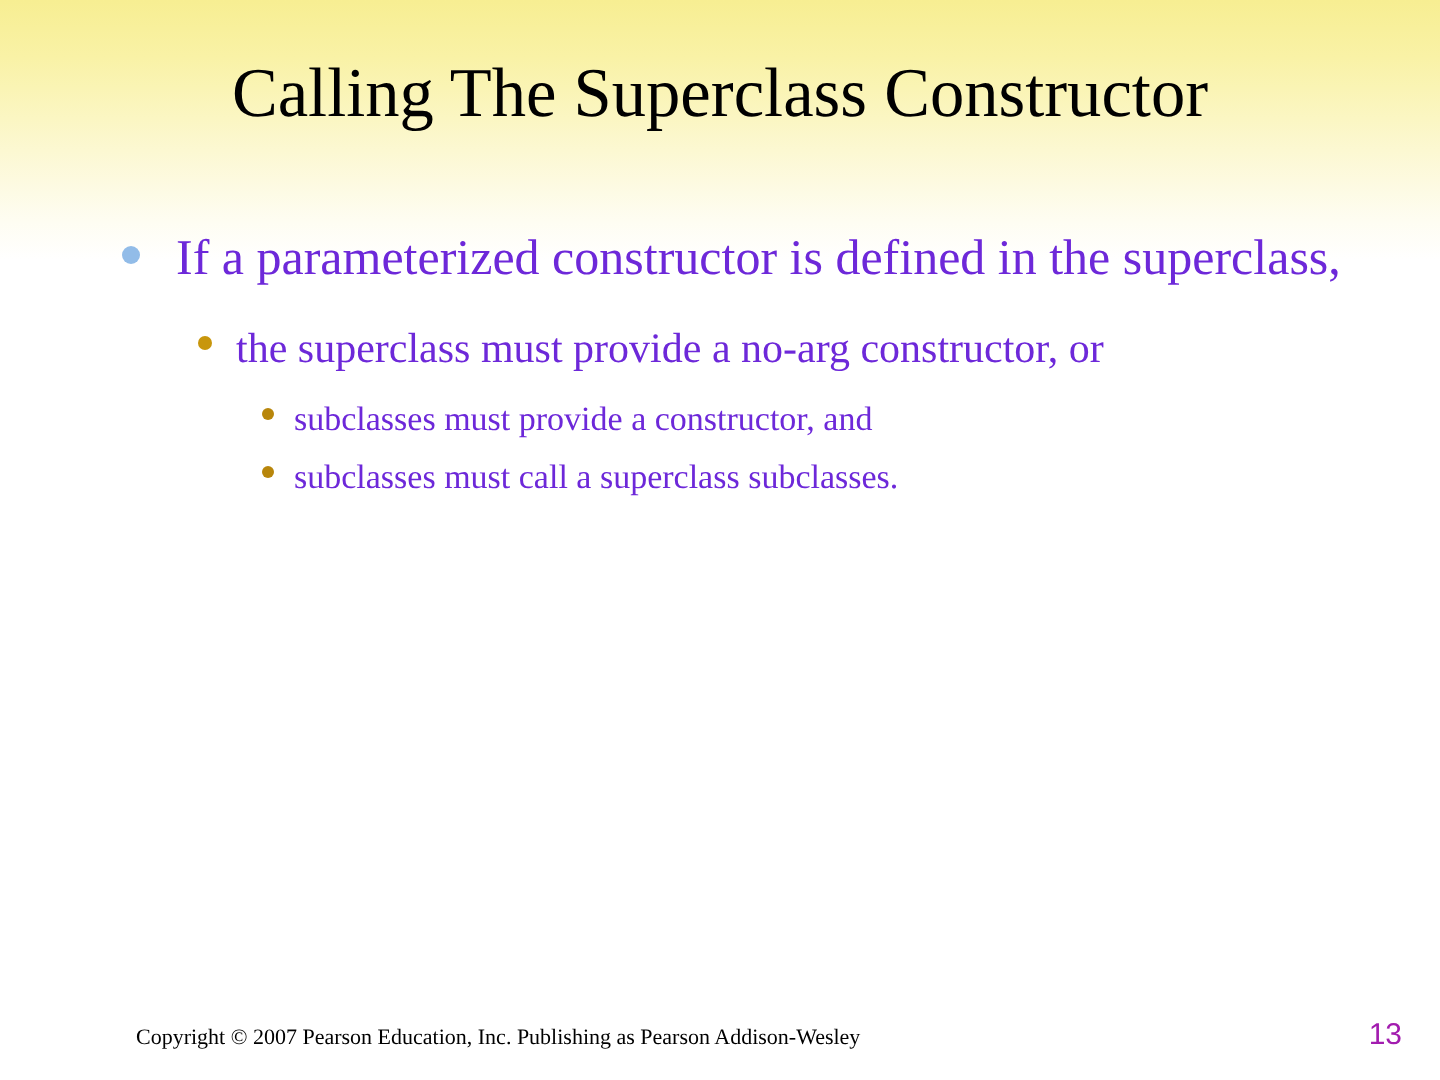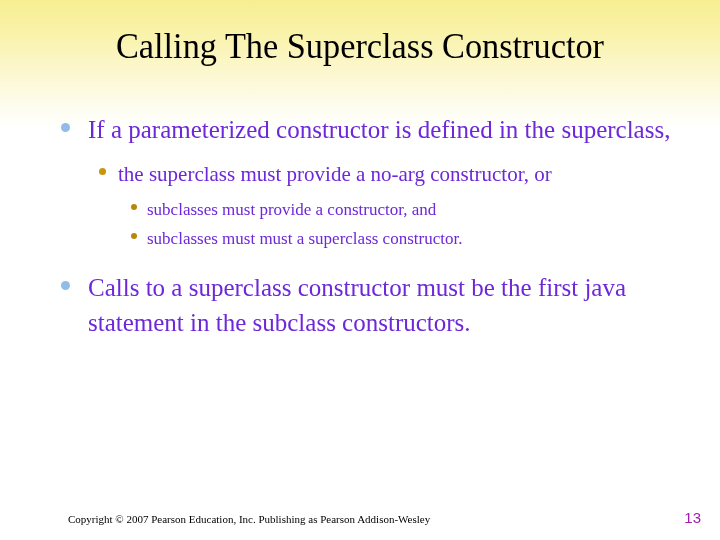--- a/index.html
+++ b/index.html
@@ -189,27 +189,23 @@
       <span class="txt">the superclass must provide a no-arg constructor, or</span>
     </div>
 
     <div class="bullet-row lvl3 gap-before-l3">
       <span class="dot"></span>
       <span class="txt">subclasses must provide a constructor, and</span>
     </div>
 
     <div class="bullet-row lvl3">
       <span class="dot"></span>
-      <span class="txt">subclasses must must a superclass constructor.</span>
-    </div>
-
-    <div class="bullet-row lvl1 gap-before-final">
-      <span class="dot"></span>
-      <span class="txt">Calls to a superclass constructor must be the first java statement in the subclass constructors.</span>
-    </div>
+      <span class="txt">subclasses must call a superclass subclasses.</span>
+    </div>
+
 
   </div>
 
   <div id="footer-copyright">Copyright © 2007 Pearson Education, Inc. Publishing as Pearson Addison-Wesley</div>
 
   <div id="footer-pagenum">13</div>
 
 </div>
 
 </body></html>

